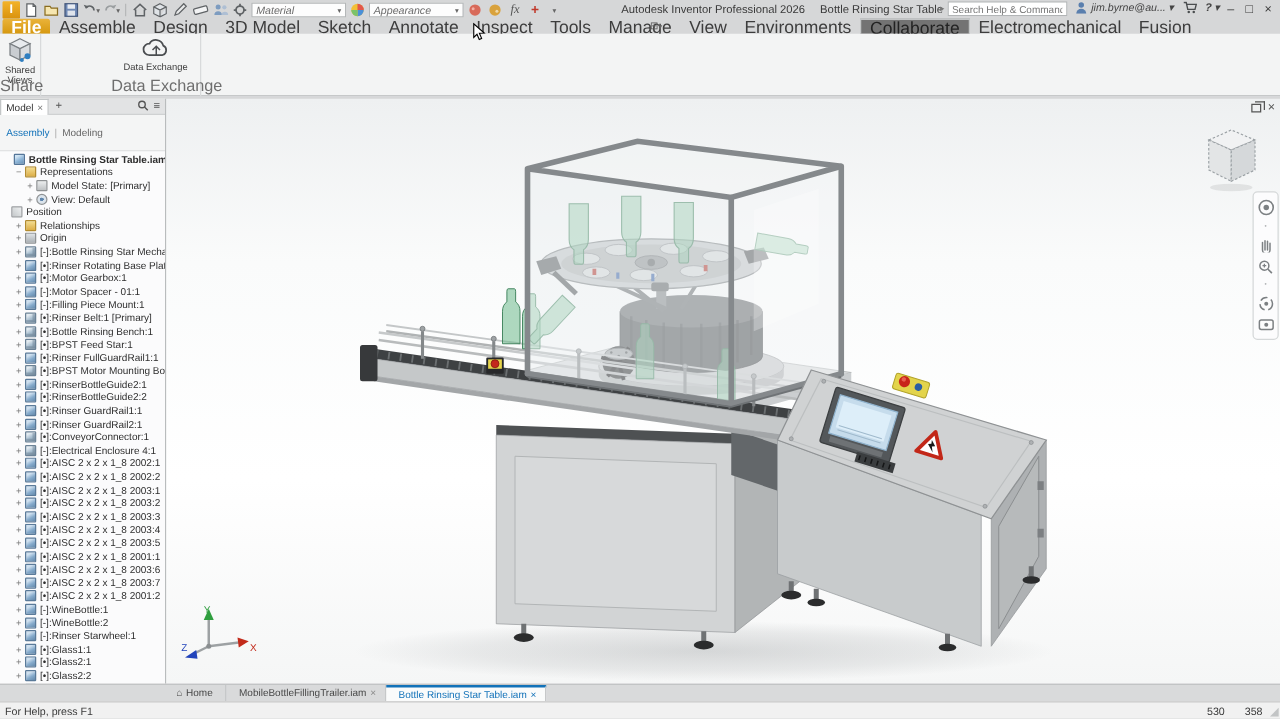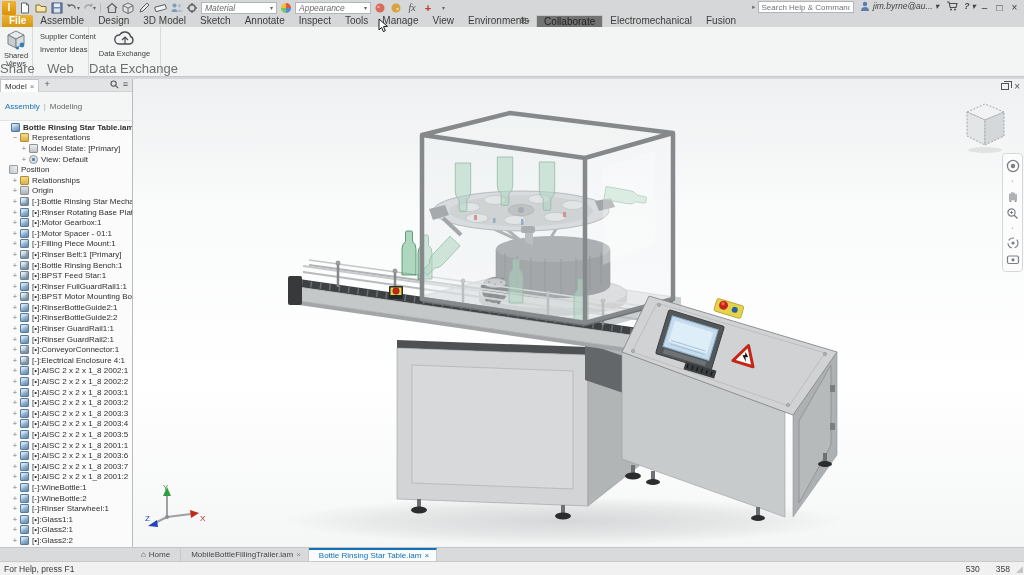--- a/index.html
+++ b/index.html
@@ -17,21 +17,21 @@
   .combo .caret{font-style:normal}
   #title-text{position:absolute;left:497px;top:2px;display:flex;gap:12px;white-space:nowrap;color:#3a3a3a;}
   #search-wrap{position:absolute;left:752px;top:1px;display:flex;align-items:center;gap:2px;}
   #search-input{width:96px;height:12px;border:1px solid #b2b5b6;background:#fff;font-size:8px;padding:0 3px;color:#555;}
   #user-area{position:absolute;left:860px;top:1px;display:flex;align-items:center;gap:3px;font-style:italic;}
   #user-area span{font-size:8.5px;color:#444;}
   #win-buttons{position:absolute;right:2px;top:0;display:flex;}
   .winbtn{width:15px;height:14px;display:flex;align-items:center;justify-content:center;font-size:10px;color:#3d3d3d;}
   
   #tabsrow{position:absolute;left:0;top:15px;width:1024px;height:12px;background:#d6d7d8;display:flex;align-items:flex-end;padding-left:2px;}
-  .rtab{height:12px;line-height:12px;padding:0 7px;font-size:10px;color:#3d3d3d;white-space:nowrap;}
+  .rtab{height:12px;line-height:12px;padding:0 7px;font-size:14px;color:#3d3d3d;white-space:nowrap;}
   .rtab.file{background:linear-gradient(180deg,#eab33a,#d6980f);color:#fff;border-radius:2px 2px 0 0;font-weight:bold;}
   .rtab.active{background:#737373;border:1px solid #c3c5c6;border-bottom:none;color:#222;}
   #ribbon-overflow{display:flex;align-items:center;gap:1px;margin-left:6px;color:#555;font-size:8px;}
   
   #panels{position:absolute;left:0;top:27px;width:1024px;height:50px;background:#f3f4f4;border-bottom:1px solid #c6c8c9;}
   .panel{position:absolute;top:0;height:50px;border-right:1px solid #d8dadb;}
   .plabel{position:absolute;bottom:1px;left:0;right:0;text-align:center;font-size:13px;color:#6e6e6e;white-space:nowrap;}
   .bigbtn{display:flex;flex-direction:column;align-items:center;width:100%;padding-top:2px;gap:1px;}
   .bigbtn .blabel{font-size:7.5px;color:#3d3d3d;text-align:center;line-height:8px;white-space:pre-line;}
   .weblist{display:flex;flex-direction:column;gap:3px;padding:4px 4px 0 4px;}
@@ -191,20 +191,24 @@
     <div class="qico">
         <span style="font-style:italic;font-family:'Liberation Serif',serif;color:#555;font-size:10px;">fx</span>
       </div>
     <div class="qico">
         <span style="color:#c0392b;font-weight:bold;font-size:11px;">+</span>
       </div>
     <div class="qico">
         <span class="caret">▾</span>
       </div>
   </div>
+  <div id="title-text">
+    <span>Autodesk Inventor Professional 2026</span>
+    <span>Bottle Rinsing Star Table</span>
+  </div>
   <div id="search-wrap">
     <span style="color:#777;font-size:7px;">▸</span>
     <input id="search-input" readonly="" placeholder="Search Help &amp; Commands..." style="">
   </div>
   <div id="user-area">
     <svg width="10" height="10" viewBox="0 0 10 10">
         <circle cx="5" cy="3" r="2.2" fill="#5a7fae"></circle>
         <path d="M1,10 a4,4 0 0 1 8,0" fill="#5a7fae"></path>
       </svg>
     <span>jim.byrne@au...</span>
@@ -257,39 +261,20 @@
           <path d="M11,2 L19,6 L11,10 L3,6 Z" fill="#e8ebee" stroke="#7b8084" stroke-width="1"></path>
           <path d="M3,6 V15 L11,19 V10 Z" fill="#c9cdd1" stroke="#7b8084" stroke-width="1"></path>
           <path d="M19,6 V15 L11,19 V10 Z" fill="#dadde0" stroke="#7b8084" stroke-width="1"></path>
           <circle cx="17" cy="16" r="2.4" fill="#2f7fc1"></circle>
           <circle cx="12.5" cy="19" r="1.6" fill="#2f7fc1"></circle>
         </svg>
       <span class="blabel">Shared
 Views</span>
     </div>
     <div class="plabel">Share</div>
-  </div>
-  <div class="panel" style="left:33px;width:56px;">
-    <div class="weblist">
-      <div class="webitem">
-        <svg width="10" height="10" viewBox="0 0 10 10">
-            <rect x="1" y="2" width="8" height="6" rx="1" fill="#c64a3e"></rect>
-            <rect x="2.5" y="3.5" width="5" height="3" fill="#f2d9d5"></rect>
-          </svg>
-        <span>Supplier Content</span>
-      </div>
-      <div class="webitem">
-        <svg width="10" height="10" viewBox="0 0 10 10">
-            <circle cx="5" cy="3" r="2" fill="#d98b2b"></circle>
-            <path d="M1.5,9.5 a3.5,3.5 0 0 1 7,0" fill="#d98b2b"></path>
-          </svg>
-        <span>Inventor Ideas</span>
-      </div>
-    </div>
-    <div class="plabel">Web</div>
   </div>
   <div class="panel" style="left:89px;width:72px;">
     <div class="bigbtn">
       <svg width="26" height="20" viewBox="0 0 26 20">
           <path d="M7,15 a4.5,4.5 0 0 1 .6,-9 a6,6 0 0 1 11,1.5 a4,4 0 0 1 -.6,7.5 Z" fill="none" stroke="#4a4d50" stroke-width="1.4"></path>
           <path d="M10,11 l3,-3 l3,3 M13,8 v7" fill="none" stroke="#4a4d50" stroke-width="1.2"></path>
         </svg>
       <span class="blabel">Data Exchange</span>
     </div>
     <div class="plabel">Data Exchange</div>

